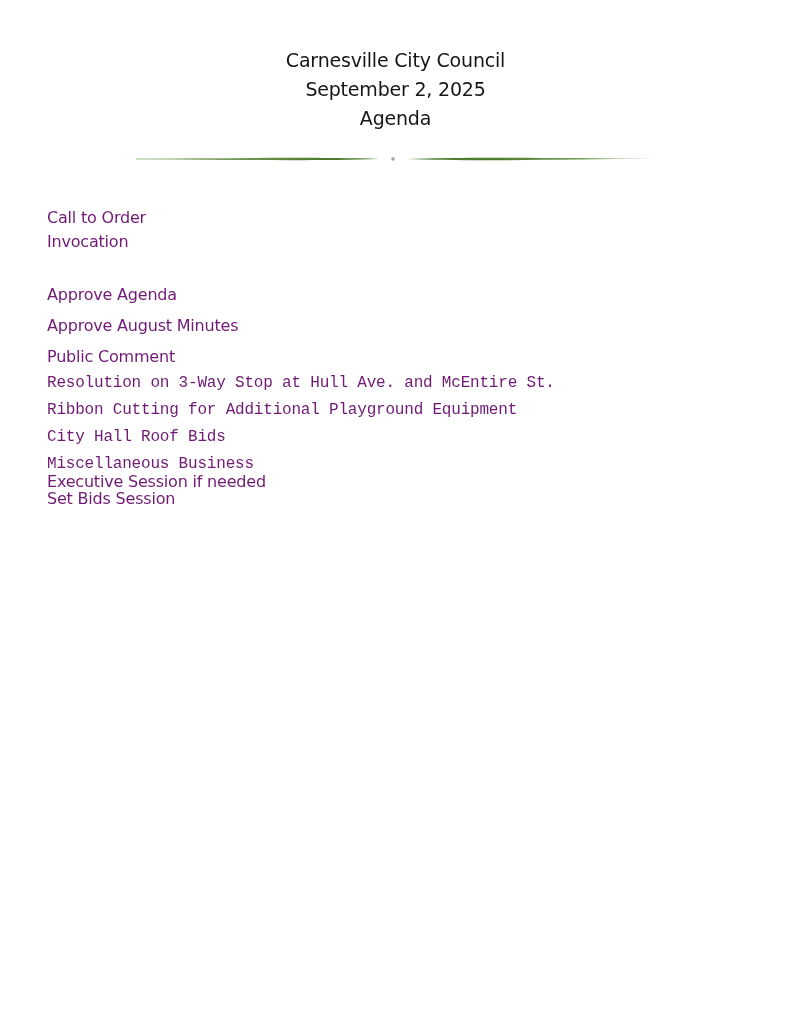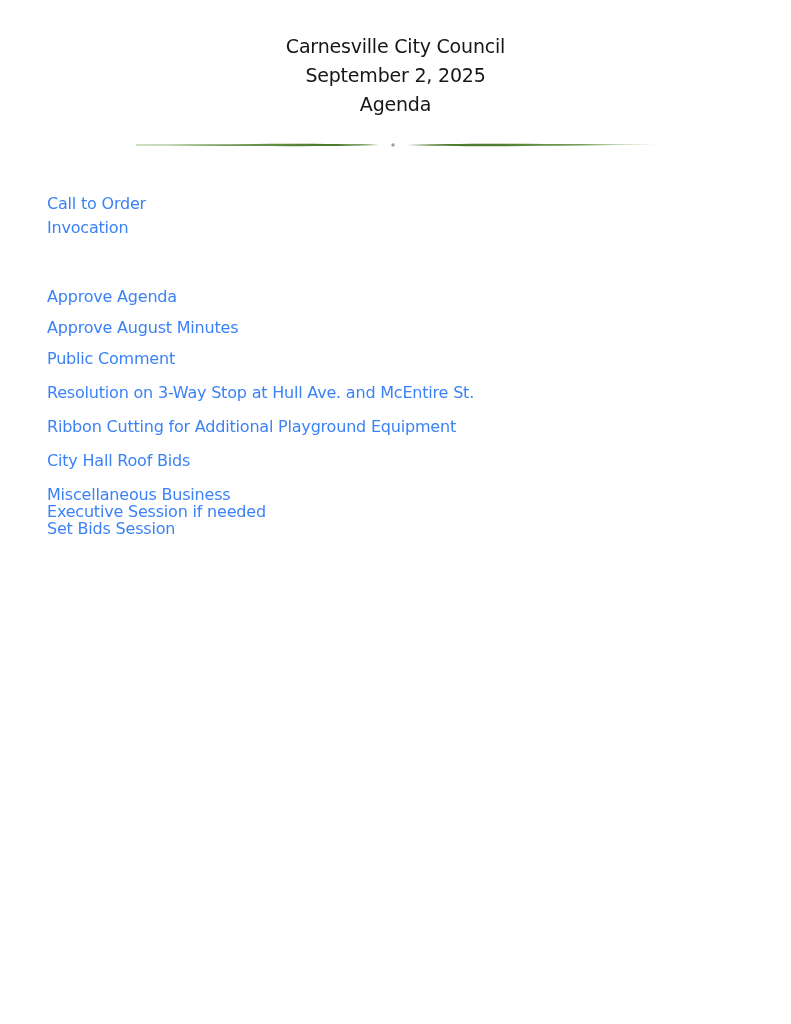--- a/index.html
+++ b/index.html
@@ -10,21 +10,21 @@
   .page {
     position: relative;
     width: 791px;
     height: 1024px;
     background: #ffffff;
     font-family: "DejaVu Sans", "Liberation Sans", sans-serif;
     color: #1d1d1f;
     overflow: hidden;
   }
   .title-block {
-    padding-top: 32px;
+    padding-top: 46px;
     text-align: center;
   }
   .title-line {
     font-size: 19px;
     line-height: 29px;
     letter-spacing: -0.2px;
     color: #161616;
   }
   .divider-wrap {
     width: 520px;
@@ -33,27 +33,27 @@
   }
   .agenda {
     margin-left: 47px;
     margin-top: 44px;
   }
   .item {
     font-size: 16px;
     line-height: 17px;
     letter-spacing: -0.2px;
     white-space: nowrap;
-    color: #3b82f6;
+    color: #701a75;
   }
   .g0 .item { line-height: 24px; }
-  .g1 { margin-top: 48px; }
+  .g1 { margin-top: 32px; }
   .g1 .item { margin-top: 14px; }
   .g2 { margin-top: 7px; }
-  .g2 .item { margin-top: 17px; }
+  .g2 .item { margin-top: 10px; font-family: Liberation Mono, monospace; }
   .g3 .item { }
 </style>
 </head>
 <body>
 
 <div class="page">
 
   <div class="title-block">
     <div class="title-line">Carnesville City Council</div>
     <div class="title-line">September 2, 2025</div>

